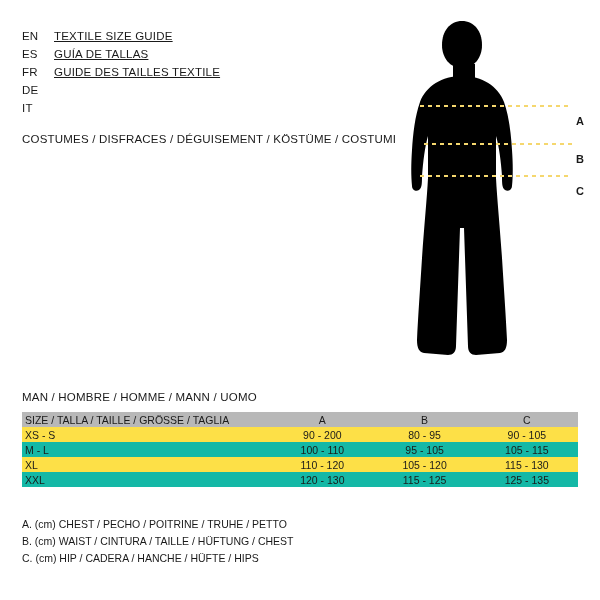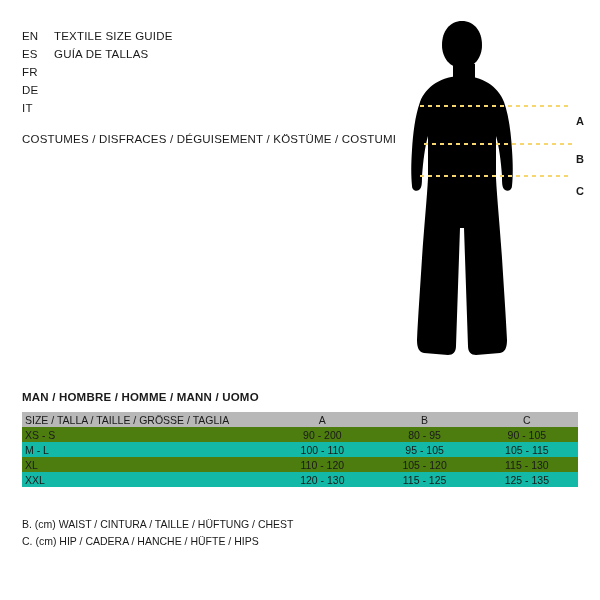--- a/index.html
+++ b/index.html
@@ -34,20 +34,21 @@
     font-size: 11.5px;
     letter-spacing: 0.2px;
   }
   .lang-code {
     width: 32px;
     flex: 0 0 32px;
     color: #1a1a1a;
   }
   .lang-text {
     color: #1a1a1a;
+    text-decoration: underline;
   }
 
   .costumes-line {
     position: absolute;
     left: 22px;
     top: 133px;
     font-size: 11.5px;
     font-weight: normal;
     letter-spacing: 0.2px;
     color: #1a1a1a;
@@ -73,21 +74,21 @@
   .ml-a { left: 176px; top: 97px; }
   .ml-b { left: 176px; top: 135px; }
   .ml-c { left: 176px; top: 167px; }
 
   
   .man-title {
     position: absolute;
     left: 22px;
     top: 391px;
     font-size: 11.5px;
-    font-weight: bold;
+    font-weight: normal;
     letter-spacing: 0.2px;
   }
 
   table.size-table {
     position: absolute;
     left: 22px;
     top: 412px;
     width: 556px;
     border-collapse: collapse;
     font-size: 10.5px;
@@ -110,21 +111,21 @@
   table.size-table td.col {
     width: 103px;
   }
   tr.header-row {
     background: #b8b8b8;
   }
   tr.row-alt {
     background: #14b8a6;
   }
   tr.row-plain {
-    background: #4d7c0f;
+    background: #fde047;
   }
 
   
   .notes {
     position: absolute;
     left: 22px;
     top: 516px;
     font-size: 10.5px;
     line-height: 17px;
   }
@@ -141,20 +142,21 @@
     <div class="lang-row">
       <span class="lang-code">EN</span>
       <span class="lang-text">TEXTILE SIZE GUIDE</span>
     </div>
     <div class="lang-row">
       <span class="lang-code">ES</span>
       <span class="lang-text">GUÍA DE TALLAS</span>
     </div>
     <div class="lang-row">
       <span class="lang-code">FR</span>
+      <span class="lang-text">GUIDE DES TAILLES TEXTILE</span>
     </div>
     <div class="lang-row">
       <span class="lang-code">DE</span>
     </div>
     <div class="lang-row">
       <span class="lang-code">IT</span>
     </div>
   </div>
 
   <div class="costumes-line">COSTUMES / DISFRACES / DÉGUISEMENT / KÖSTÜME / COSTUMI</div>
@@ -238,17 +240,18 @@
       <tr class="row-alt">
         <td class="lbl">XXL</td>
         <td class="col">120 - 130</td>
         <td class="col">115 - 125</td>
         <td class="col">125 - 135</td>
       </tr>
     </tbody>
   </table>
 
   <div class="notes">
+    <div class="note-line">A. (cm) CHEST / PECHO / POITRINE / TRUHE / PETTO</div>
     <div class="note-line">B. (cm) WAIST / CINTURA / TAILLE / HÜFTUNG / CHEST</div>
     <div class="note-line">C. (cm) HIP / CADERA / HANCHE / HÜFTE / HIPS</div>
   </div>
 
 </div>
 
 </body></html>

